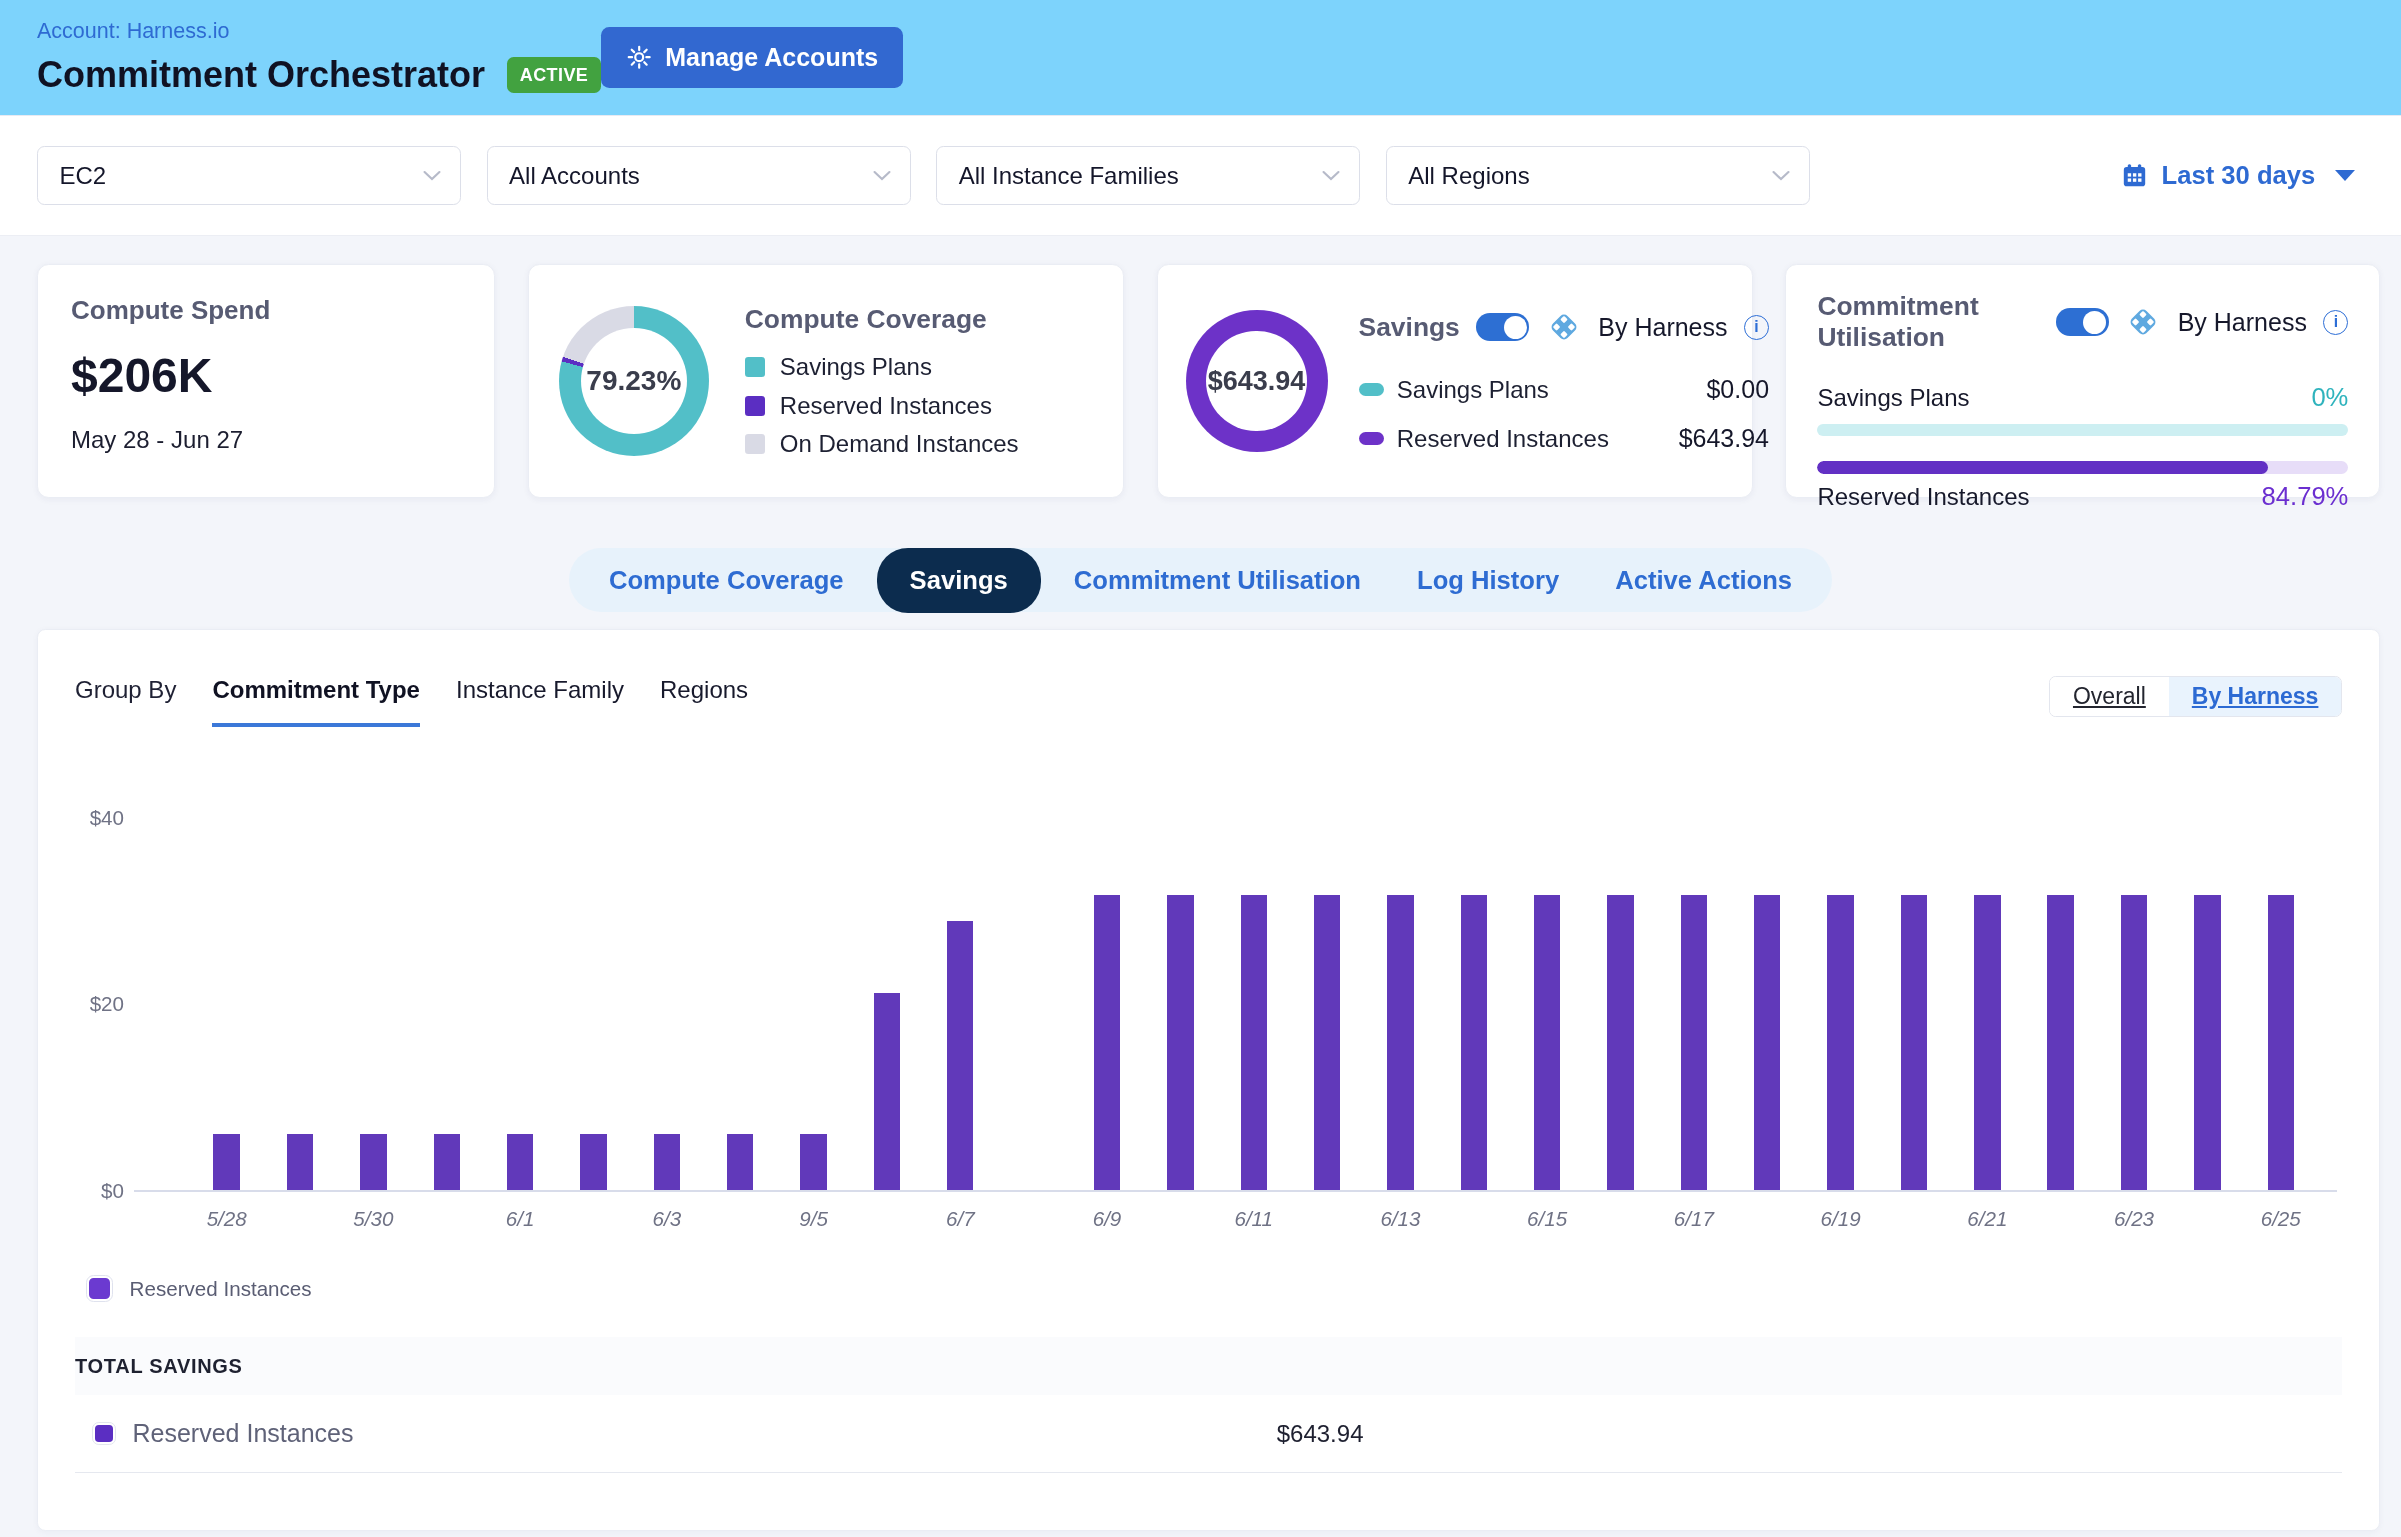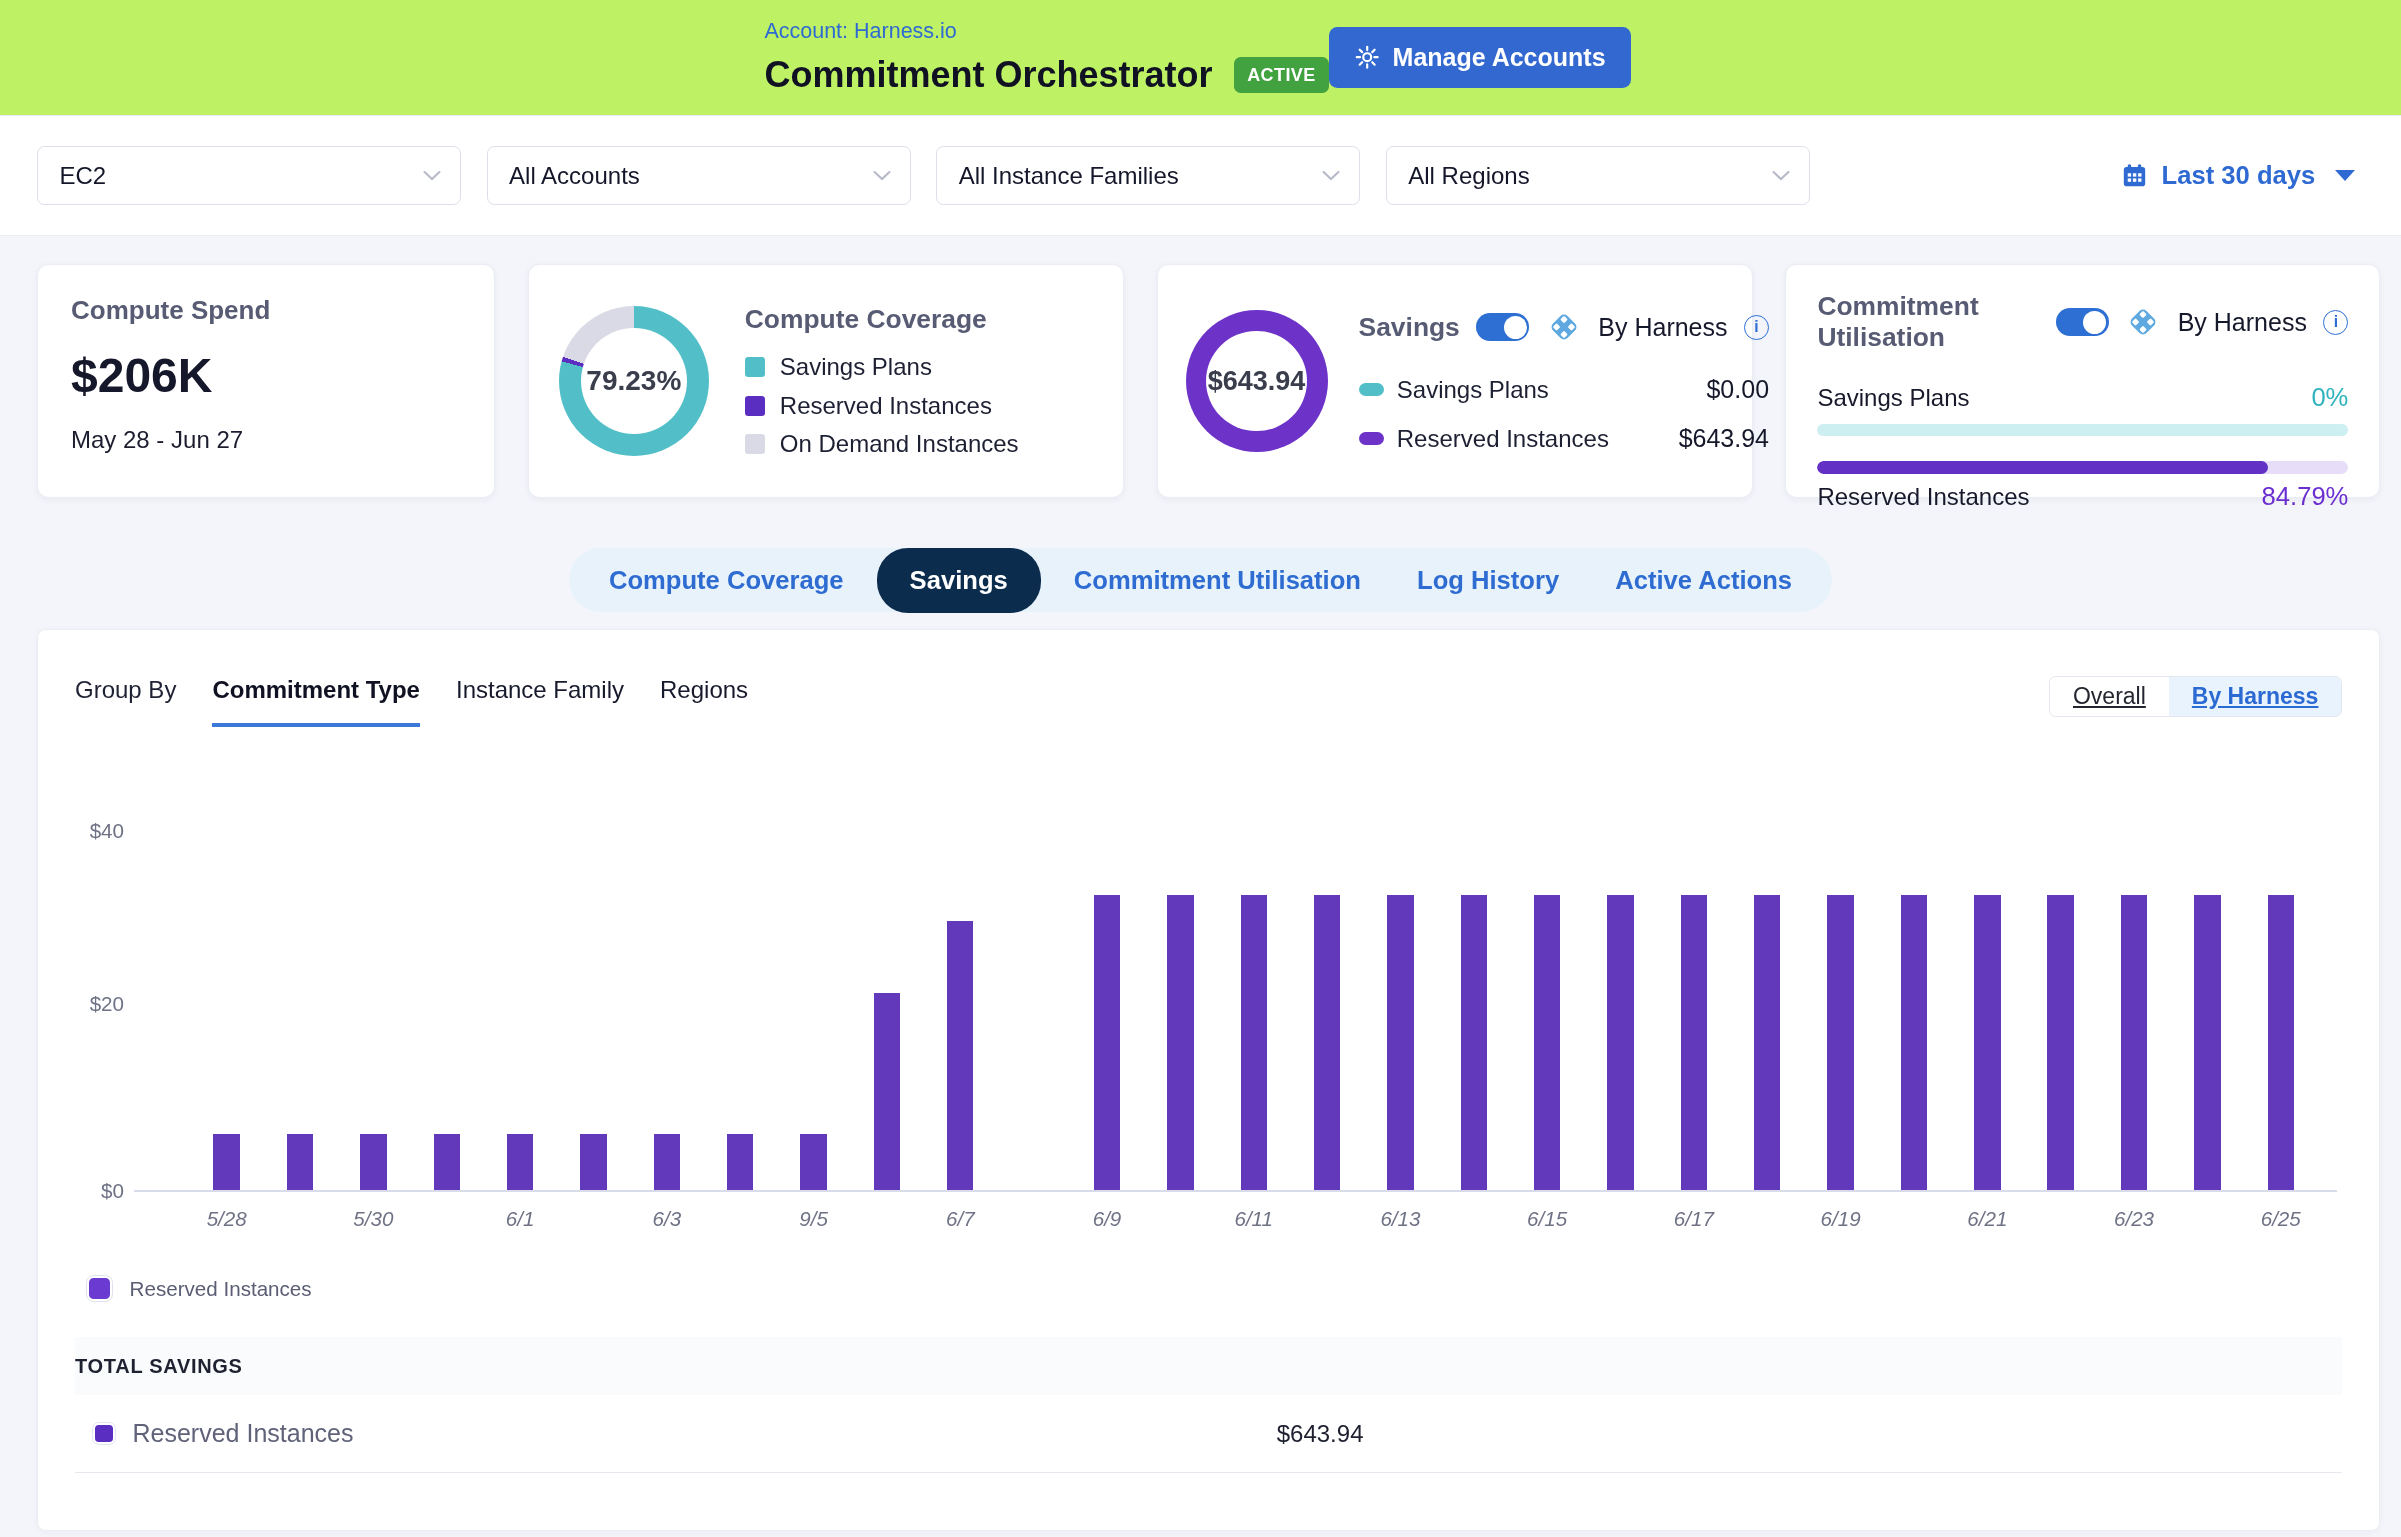--- a/index.html
+++ b/index.html
@@ -1,20 +1,20 @@
 <!DOCTYPE html>
 <html style="font-size:13.2px"><head>
 <meta charset="utf-8">
 <style>
   * { margin:0; padding:0; box-sizing:border-box; }
   html,body { width:2401px; height:1538px; overflow:hidden; }
   body { background:#f3f5fa; font-family:"Liberation Sans","DejaVu Sans",sans-serif; color:#15172a; }
 
   
-  .topbar { background:#bef264; height:116px; display:flex; align-items:center; justify-content:center;
+  .topbar { background:#7dd3fc; height:116px; display:flex; align-items:center; justify-content:flex-start;
             padding:0 43px 0 37px; border-bottom:1.7px solid #e8eaf2; }
   .account-link { color:#2e6ad2; font-size:21.5px; margin-bottom:10px; cursor:pointer; }
   .title-row { display:flex; align-items:center; }
   .page-title { font-size:36px; font-weight:bold; color:#101223; }
   .badge { background:#42a240; color:#fff; font-size:18px; font-weight:bold; padding:7.4px 13.2px;
            border-radius:6.6px; margin-left:21.5px; letter-spacing:0.4px; }
   .manage-btn { background:#3268d0; color:#fff; font-size:25px; font-weight:bold; height:61px;
                 padding:0 25px; border-radius:8.3px; display:flex; align-items:center; gap:12.4px;
                 border:none; cursor:pointer; }
 
@@ -345,21 +345,21 @@
     <div class="segmented">
         <span class="seg">Overall</span>
         <span class="seg selected">By Harness</span>
       </div>
   </div>
 
   <div class="chart">
     <div class="ylabels">
         <span class="ylab" style="bottom: 0px;">$0</span>
         <span class="ylab" style="bottom: 187px; margin-left: 47px;">$20</span>
-        <span class="ylab" style="bottom: 360px;">$40</span>
+        <span class="ylab" style="bottom: 373px;">$40</span>
       </div>
     <div class="plot">
       <div class="axis-line"></div>
       <div class="bars">
           <div class="slot">
             <div class="bar" style="height: 57px; background: rgb(97, 57, 186);"></div>
           </div>
           <div class="slot">
             <div class="bar" style="height: 57px; background: rgb(97, 57, 186);"></div>
           </div>

